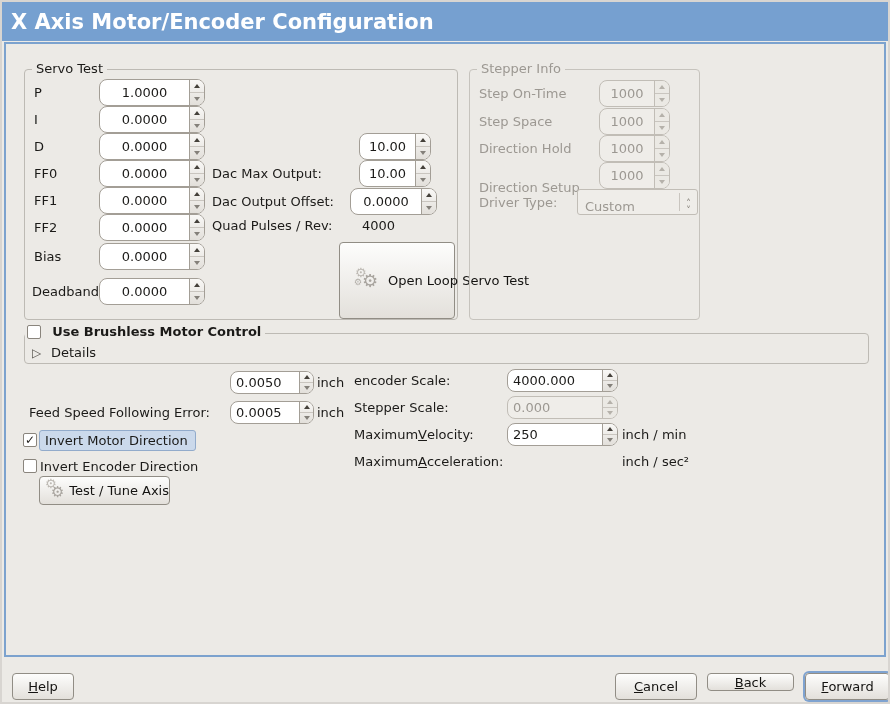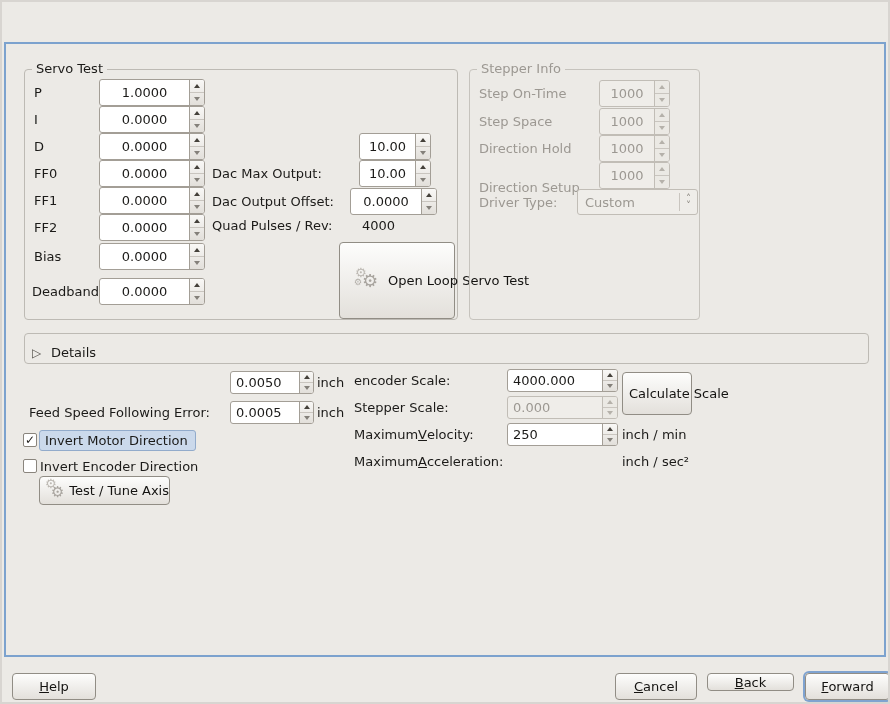--- a/index.html
+++ b/index.html
@@ -15,21 +15,21 @@
     display:flex; align-items:center; padding-left:9px;}
   .content{position:absolute; left:2px; top:40px; width:882px; height:615px;
     border:2px solid var(--content_border); background:var(--bg);}
   .frame{position:absolute; border:1px solid #BDBAB4; border-radius:4px;}
   .frame.dis{border-color:#C6C3BD;}
   .legend{position:absolute; background:var(--bg); padding:0 4px; font-size:13px;
     line-height:16px; white-space:nowrap;}
   .lbl{position:absolute; font-size:13px; white-space:nowrap; display:flex; align-items:center;}
   .dis-t{color:#9C9892;}
   .bold{font-weight:bold;}
-  .entry{position:absolute; background:#FFF; border:1px solid #A39E96; border-radius:3px;
+  .entry{position:absolute; background:#FFF; border:1px solid #A39E96; border-radius:8px;
     display:flex; overflow:hidden;}
   .entry .val{flex:1; font-size:13px; display:flex; align-items:center; justify-content:center;
     white-space:nowrap;}
   .entry.left .val{justify-content:flex-start; padding-left:5px;}
   .spin{width:15px; border-left:1px solid #A39E96; background:linear-gradient(#F9F8F6,#E2DFDA);
     display:flex; flex-direction:column;}
   .spin i{flex:1; display:flex; align-items:center; justify-content:center;}
   .spin i + i{border-top:1px solid #C9C5BF;}
   .su::after{content:""; width:0; height:0; border-left:3px solid transparent;
     border-right:3px solid transparent; border-bottom:4px solid #44403A;}
@@ -45,38 +45,41 @@
     display:flex; align-items:center; justify-content:center; white-space:nowrap;}
   .btn.focus{box-shadow:0 0 0 2px #7FA3D0;}
   .cb{position:absolute; width:14px; height:14px; background:#FFF;
     border:1px solid #8A857D; border-radius:2px; font-size:12px; line-height:12px;
     font-weight:bold; text-align:center; color:#2B2publi823;}
   .cb span{position:relative; top:0px; color:#24221F;}
   .hl{position:absolute; background:var(--highlight_bg); border:1px solid var(--highlight_border);
     border-radius:3px; font-size:13px; display:flex; align-items:center; padding-left:5px;
     white-space:nowrap;}
   .combo{position:absolute; background:#EFEDE9; border:1px solid #C1BDB6; border-radius:3px;
-    display:flex; align-items:center;}
+    display:flex; align-items:flex-end;}
   .combo .cval{flex:1; font-size:13px; color:#9C9892; padding-left:7px;}
   .combo .cdiv{width:1px; align-self:stretch; background:#C9C5BF; margin:3px 0;}
   .combo .chev{width:17px; display:flex; flex-direction:column; align-items:center;
     font-size:10px; line-height:7px; color:#8E8A83;}
   .gear{position:relative; display:inline-block; width:26px; height:26px;}
   .gear .g1{position:absolute; left:-1px; top:-3px; font-size:13px; color:#BDB9B3;}
   .gear .g2{position:absolute; left:6px; top:2px; font-size:18px; color:#A8A49E;}
   .gear .g3{position:absolute; left:-2px; top:9px; font-size:9px; color:#B3AFA9;}
   .exp{position:absolute; font-size:12px; color:#55524D;}
   u{text-decoration:underline;}
   .wrapbtn{line-height:17px; text-align:center;}
 </style>
 </head>
 <body>
 
 <div class="win">
 
+  <div class="titlebar">
+    <span>X Axis Motor/Encoder Configuration</span>
+  </div>
 
   <div class="content"></div>
 
   <div class="frame" style="left:22px;top:67px;width:434px;height:251px"></div>
   <span class="legend" style="left:30px;top:59px">Servo Test</span>
 
   <span class="lbl" style="left:32px;top:77px;height:27px">P</span>
   <div class="entry" style="left:97px;top:77px;width:106px;height:27px">
     <span class="val">1.0000</span>
     <span class="spin">
@@ -229,20 +232,24 @@
   <div class="combo" style="left:575px;top:187px;width:121px;height:26px">
     <span class="cval">Custom</span>
     <span class="cdiv"></span>
     <span class="chev">
       <span>˄</span>
       <span>˅</span>
     </span>
   </div>
 
   <div class="frame" style="left:22px;top:331px;width:845px;height:31px"></div>
+  <span class="legend" style="left:23px;top:322px;padding-left:2px">
+    <span class="cb" style="position:relative;display:inline-block;vertical-align:-3px;left:0;top:0"><span></span></span>
+    <span class="bold" style="margin-left:7px">Use Brushless Motor Control</span>
+  </span>
   <span class="exp" style="left:30px;top:344px">▷</span>
   <span class="lbl" style="left:49px;top:342px;height:16px">Details</span>
 
   <div class="entry left" style="left:228px;top:369px;width:84px;height:23px">
     <span class="val">0.0050</span>
     <span class="spin" style="width:14px">
         <i class="su"></i>
         <i class="sd"></i>
       </span>
   </div>
@@ -258,23 +265,20 @@
   </div>
   <span class="lbl" style="left:315px;top:399px;height:23px">inch</span>
 
   <span class="lbl" style="left:352px;top:367px;height:23px">encoder Scale:</span>
   <div class="entry left" style="left:505px;top:367px;width:111px;height:23px">
     <span class="val">4000.000</span>
     <span class="spin">
         <i class="su"></i>
         <i class="sd"></i>
       </span>
-  </div>
-  <div class="btn" style="left:620px;top:370px;width:70px;height:43px;justify-content:flex-start;padding-left:6px">
-    <span class="wrapbtn" style="text-align:left;width:60px">Calculate Scale</span>
   </div>
 
   <span class="lbl" style="left:352px;top:394px;height:23px">Stepper Scale:</span>
   <div class="entry left disabled" style="left:505px;top:394px;width:111px;height:23px">
     <span class="val">0.000</span>
     <span class="spin">
         <i class="su"></i>
         <i class="sd"></i>
       </span>
   </div>
@@ -301,21 +305,21 @@
   <span class="lbl" style="left:38px;top:457px;height:15px">Invert Encoder Direction</span>
 
   <div class="btn" style="left:37px;top:474px;width:131px;height:29px;justify-content:flex-start;padding-left:6px">
     <span class="gear" style="width:24px;height:24px;margin-right:4px">
       <span class="g1">⚙</span>
       <span class="g2" style="font-size:15px;left:5px;top:4px">⚙</span>
     </span>
     <span>Test / Tune Axis</span>
   </div>
 
-  <div class="btn" style="left:10px;top:671px;width:84px;height:27px">
+  <div class="btn" style="left:10px;top:671px;width:62px;height:27px">
     <span><u>H</u>elp</span>
   </div>
   <div class="btn" style="left:613px;top:671px;width:82px;height:27px">
     <span><u>C</u>ancel</span>
   </div>
   <div class="btn" style="left:705px;top:671px;width:87px;height:18px">
     <span><u>B</u>ack</span>
   </div>
   <div class="btn focus" style="left:803px;top:671px;width:85px;height:27px">
     <span><u>F</u>orward</span>

